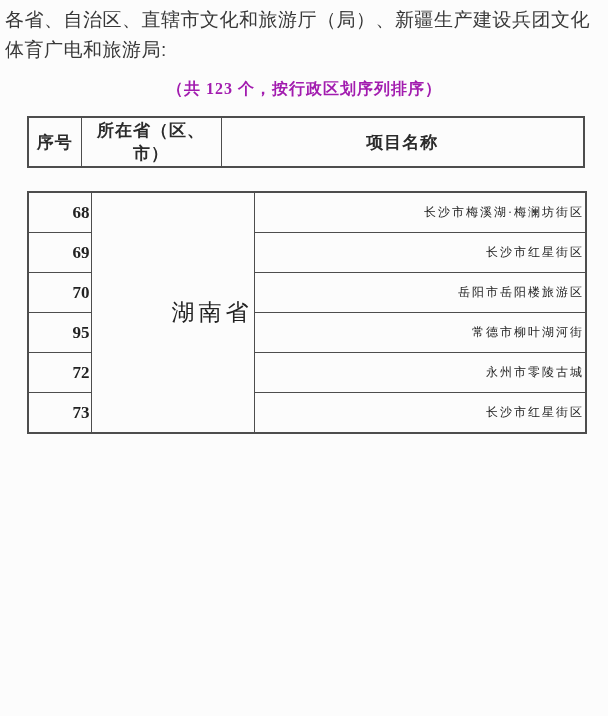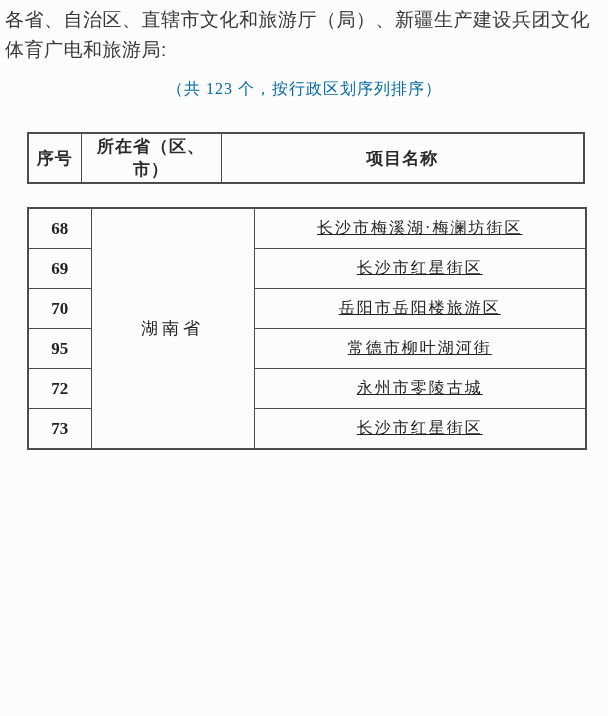--- a/index.html
+++ b/index.html
@@ -37,31 +37,31 @@
     font-weight: bold;
     letter-spacing: 1px;
     color: #2f2f2f;
   }
   .list-subtitle {
     margin-top: 13px;
     text-align: center;
     font-family: "Liberation Serif", "DejaVu Serif", serif;
     font-size: 16px;
     line-height: 22px;
-    font-weight: normal;
+    font-weight: bold;
     letter-spacing: 1px;
-    color: #0369a1;
+    color: #a21caf;
   }
   table {
     border-collapse: collapse;
     table-layout: fixed;
     margin-left: 22px;
   }
   .header-table {
-    margin-top: 32px;
+    margin-top: 16px;
     width: 556px;
     border: 2px solid #4d4d4d;
   }
   .header-table td {
     border: 1px solid #4d4d4d;
     height: 41px;
     text-align: center;
     vertical-align: middle;
     font-size: 17px;
     font-weight: bold;
@@ -69,38 +69,37 @@
     letter-spacing: 1px;
   }
   .data-table {
     margin-top: 23px;
     width: 558px;
     border: 2px solid #4d4d4d;
   }
   .data-table td {
     border: 1px solid #4d4d4d;
     height: 37px;
-    text-align: center;
+    text-align: right;
     vertical-align: middle;
     font-family: "Liberation Serif", "DejaVu Serif", serif;
     color: #222222;
   }
   .data-table td.num {
     font-size: 17px;
     font-weight: bold;
     letter-spacing: 0;
   }
   .data-table td.province {
-    font-size: 17px;
+    font-size: 23px;
     letter-spacing: 4px;
   }
   .data-table td.name {
-    font-size: 16px;
+    font-size: 12px;
     letter-spacing: 2px;
-    text-decoration: underline;
   }
 </style>
 </head>
 <body>
 
 <div class="doc">
 
   <div class="salutation">各省、自治区、直辖市文化和旅游厅（局）、新疆生产建设兵团文化体育广电和旅游局:</div>
 
 

